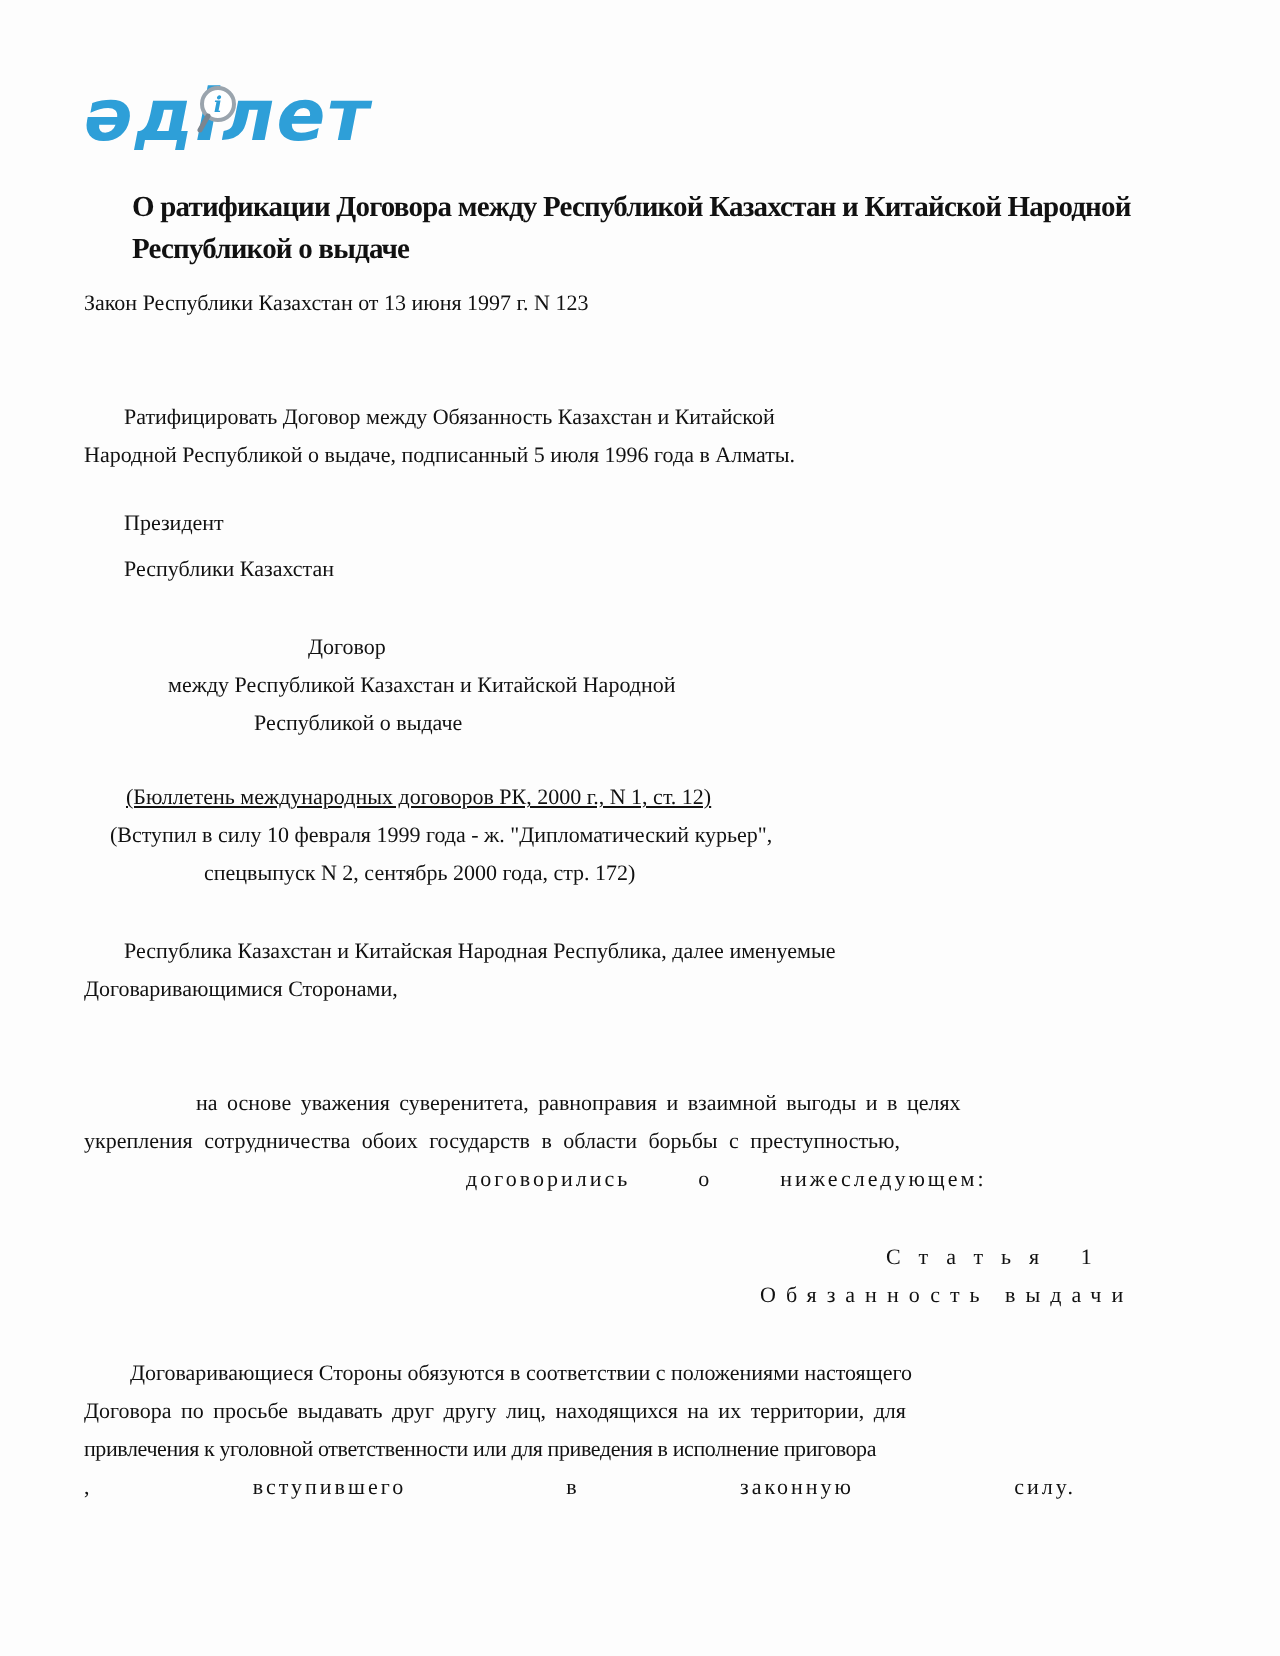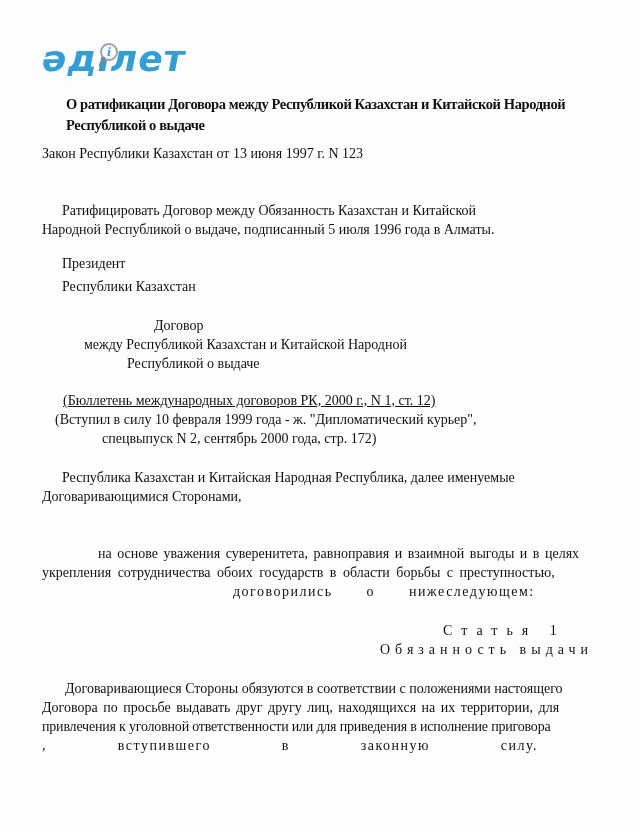--- a/index.html
+++ b/index.html
@@ -10,21 +10,21 @@
   }
   .abs { position: absolute; white-space: nowrap; }
   .logo { left: 42px; top: 42px; width: 135px; height: 42px; }
   .logo-text {
     font-family: "DejaVu Sans", sans-serif; font-style: italic; font-weight: bold;
     font-size: 36px; color: #2e9fd8; letter-spacing: 1px; line-height: 42px;
     position: absolute; left: 0; top: -4px;
   }
   .logo-magnifier { position: absolute; left: 56px; top: 0px; }
   .title { left: 50px; font-weight: bold; font-size: 14.5px; letter-spacing: -0.4px; margin-left: 16px; }
-  .t { font-size: 14px; }
+  .t { font-size: 11px; }
   .sp1 { letter-spacing: 1.5px; }
   .wide { letter-spacing: 9px; }
   .wide2 { letter-spacing: 5px; }
   .just { left: 42px; width: 548px; display: flex; justify-content: space-between; }
 </style>
 </head>
 <body>
 
 <div class="abs logo">
   <span class="logo-text">әділет</span>

